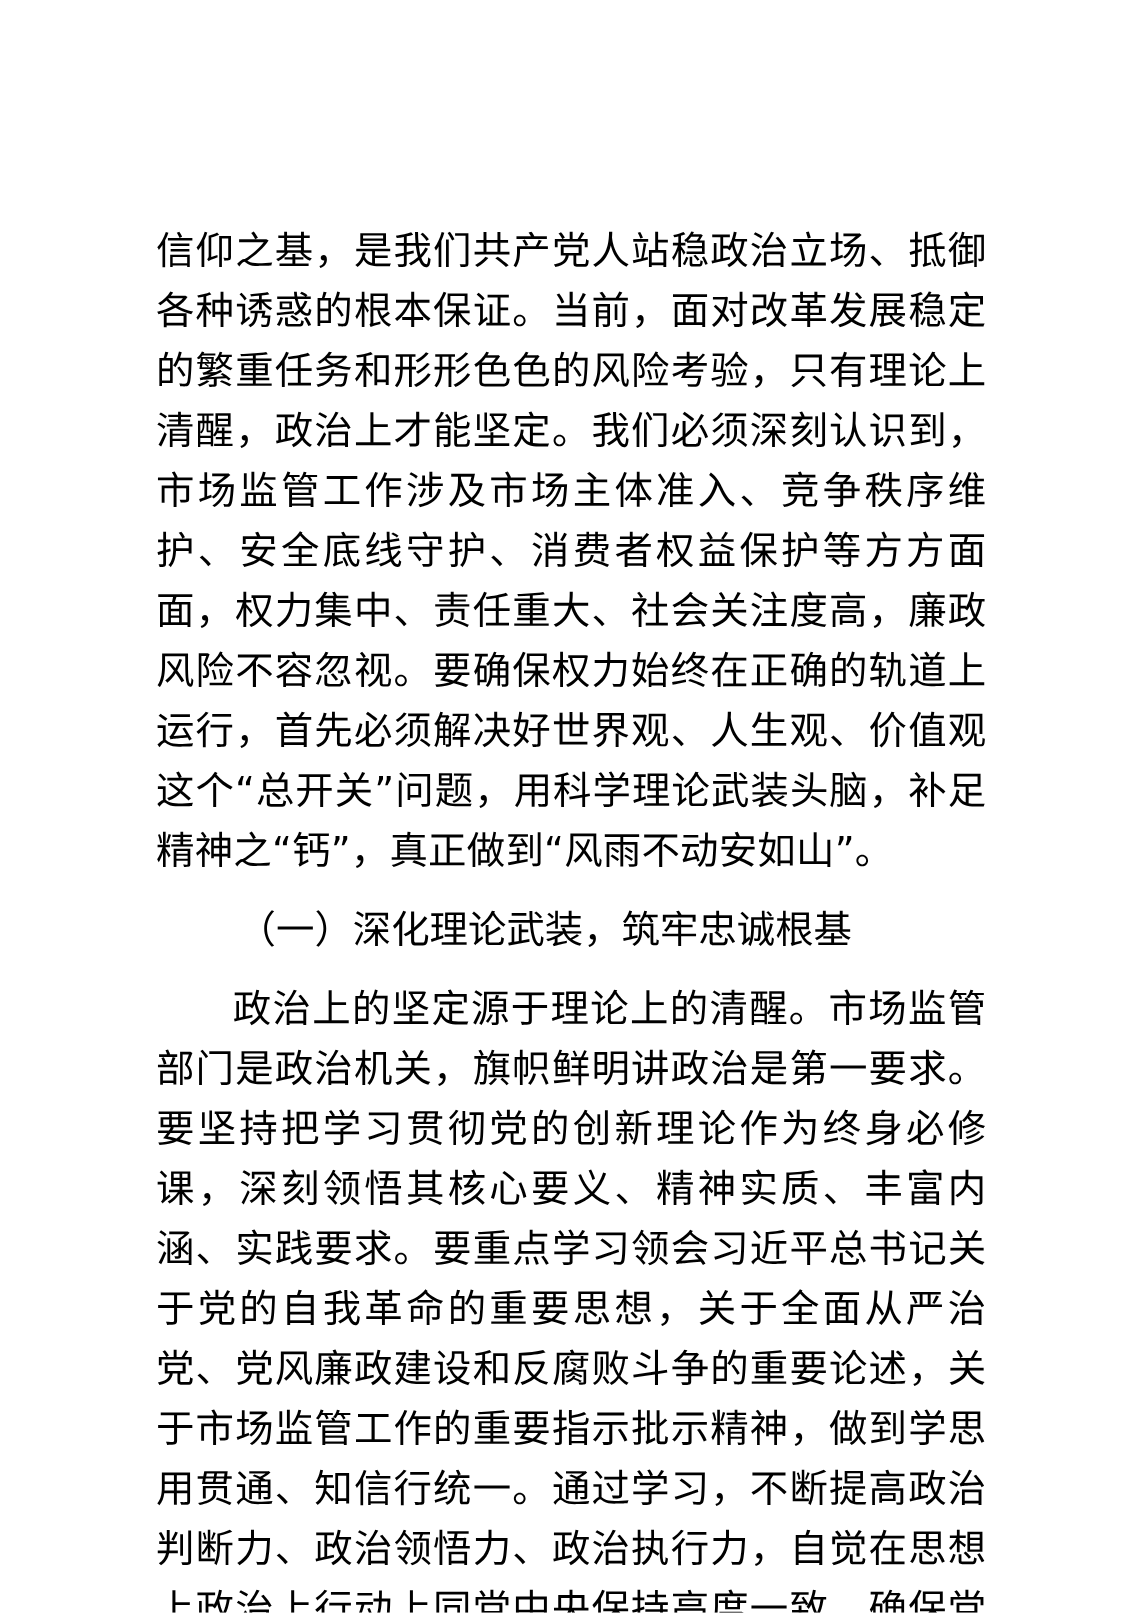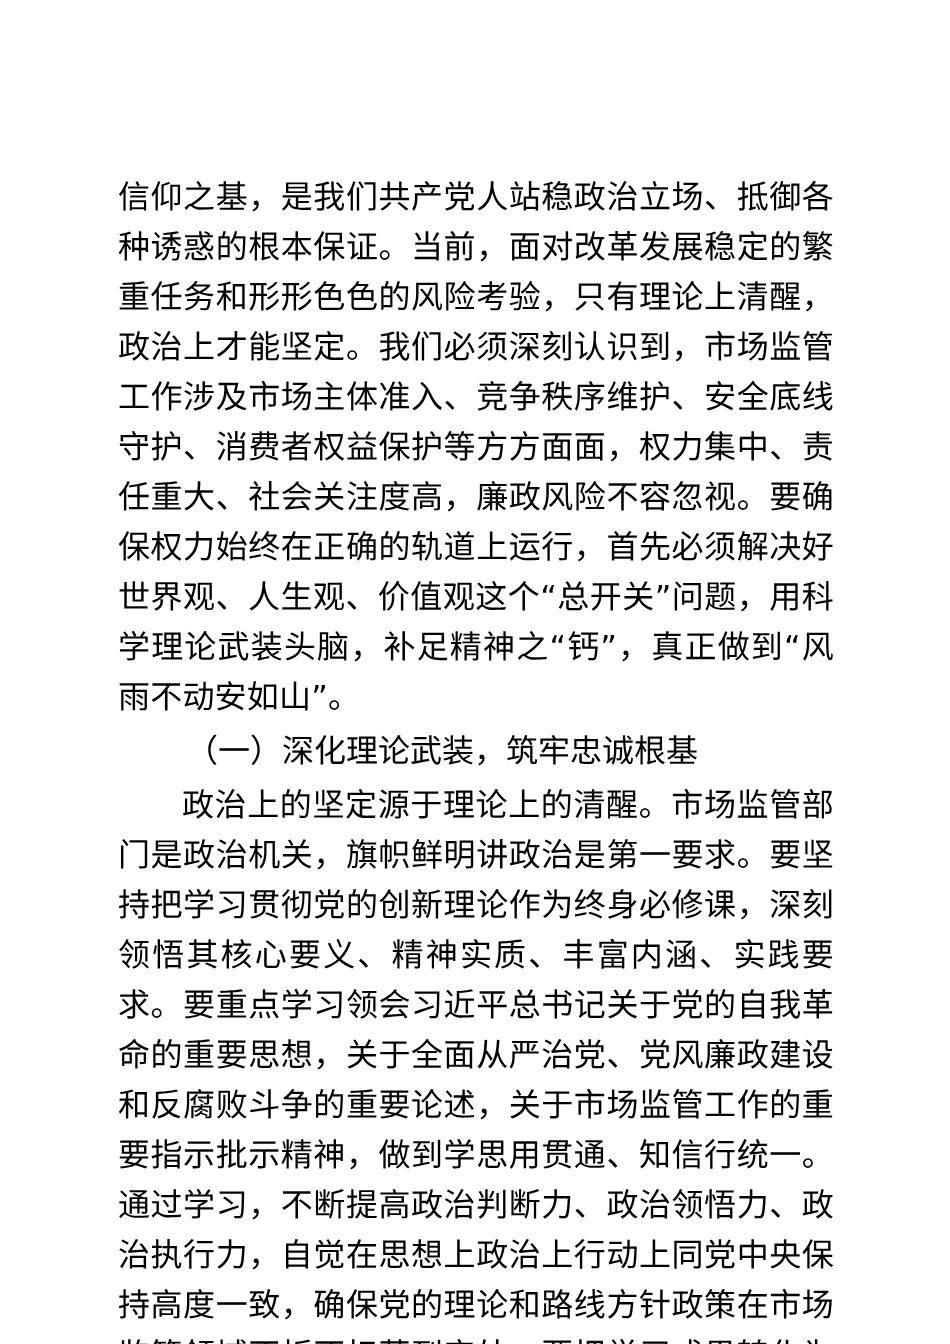--- a/index.html
+++ b/index.html
@@ -20,38 +20,38 @@
     overflow: hidden;
     box-sizing: border-box;
   }
   .text-column {
     position: absolute;
     left: 118px;
     top: 172px;
     width: 716px;
   }
   .para {
-    margin: 0;
+    margin: 12px;
     font-size: 32px;
     line-height: 50px;
     letter-spacing: 0.2px;
     text-align: justify;
     text-justify: inter-character;
     text-align-last: left;
     word-break: break-all;
     white-space: pre-wrap;
   }
   .para.continuation {
     text-indent: 0;
   }
   .para.indent {
     text-indent: 2em;
   }
   .heading {
-    margin: 4px;
+    margin: 16px;
     font-size: 32px;
     line-height: 50px;
     text-indent: 2em;
     text-align: left;
     white-space: pre-wrap;
   }
   .para.last-open {
     text-align: justify;
     text-align-last: justify;
   }

